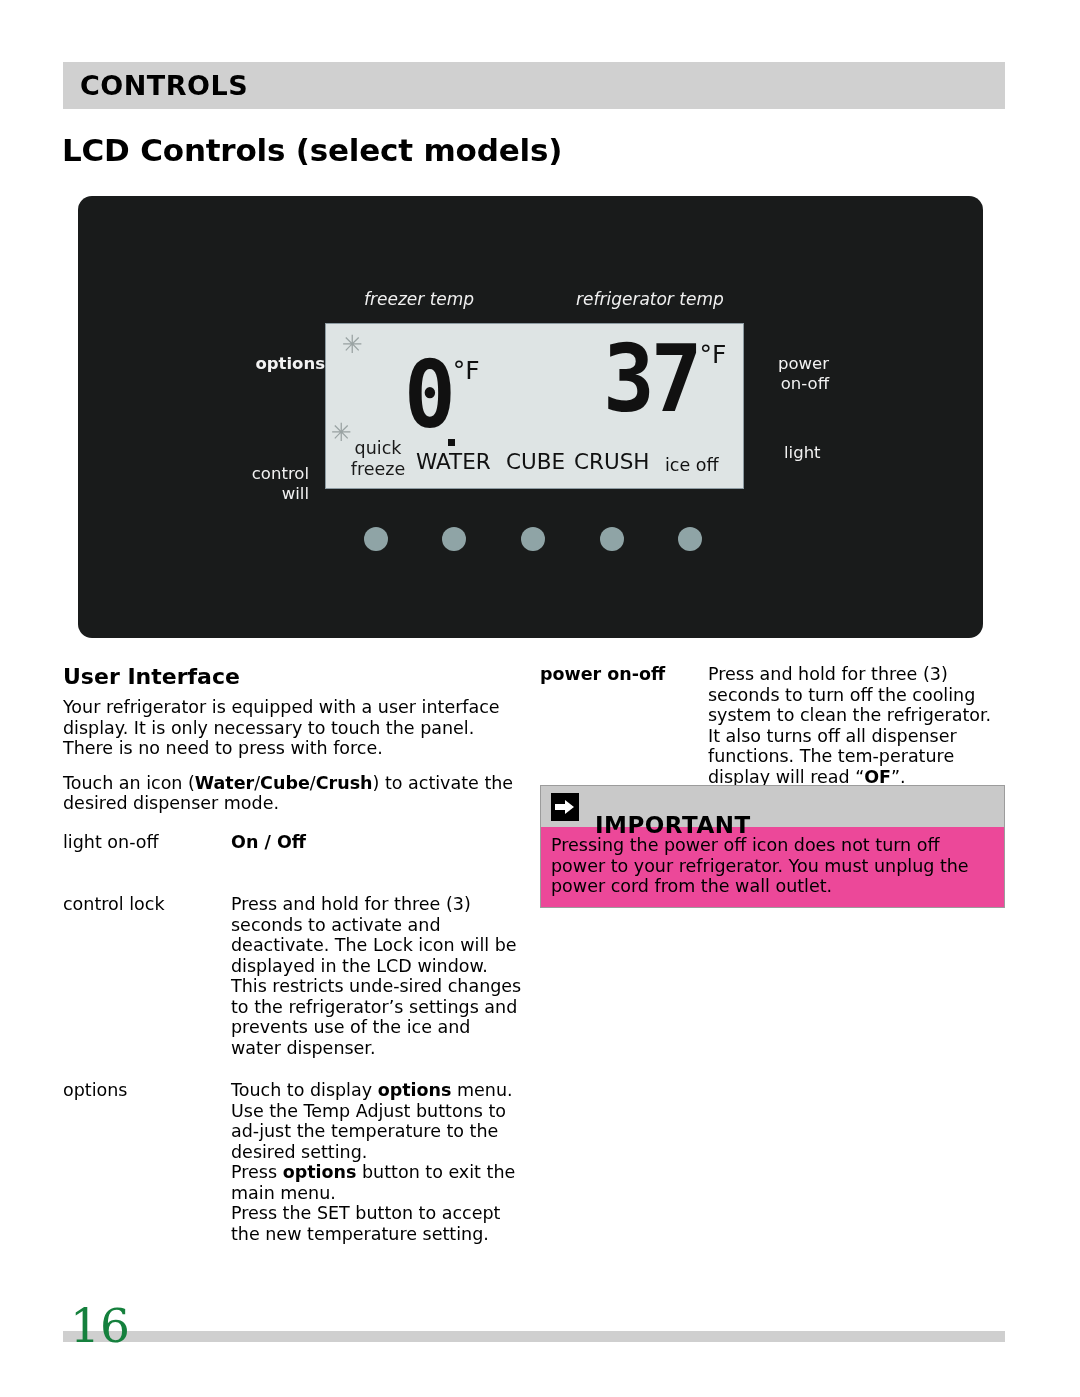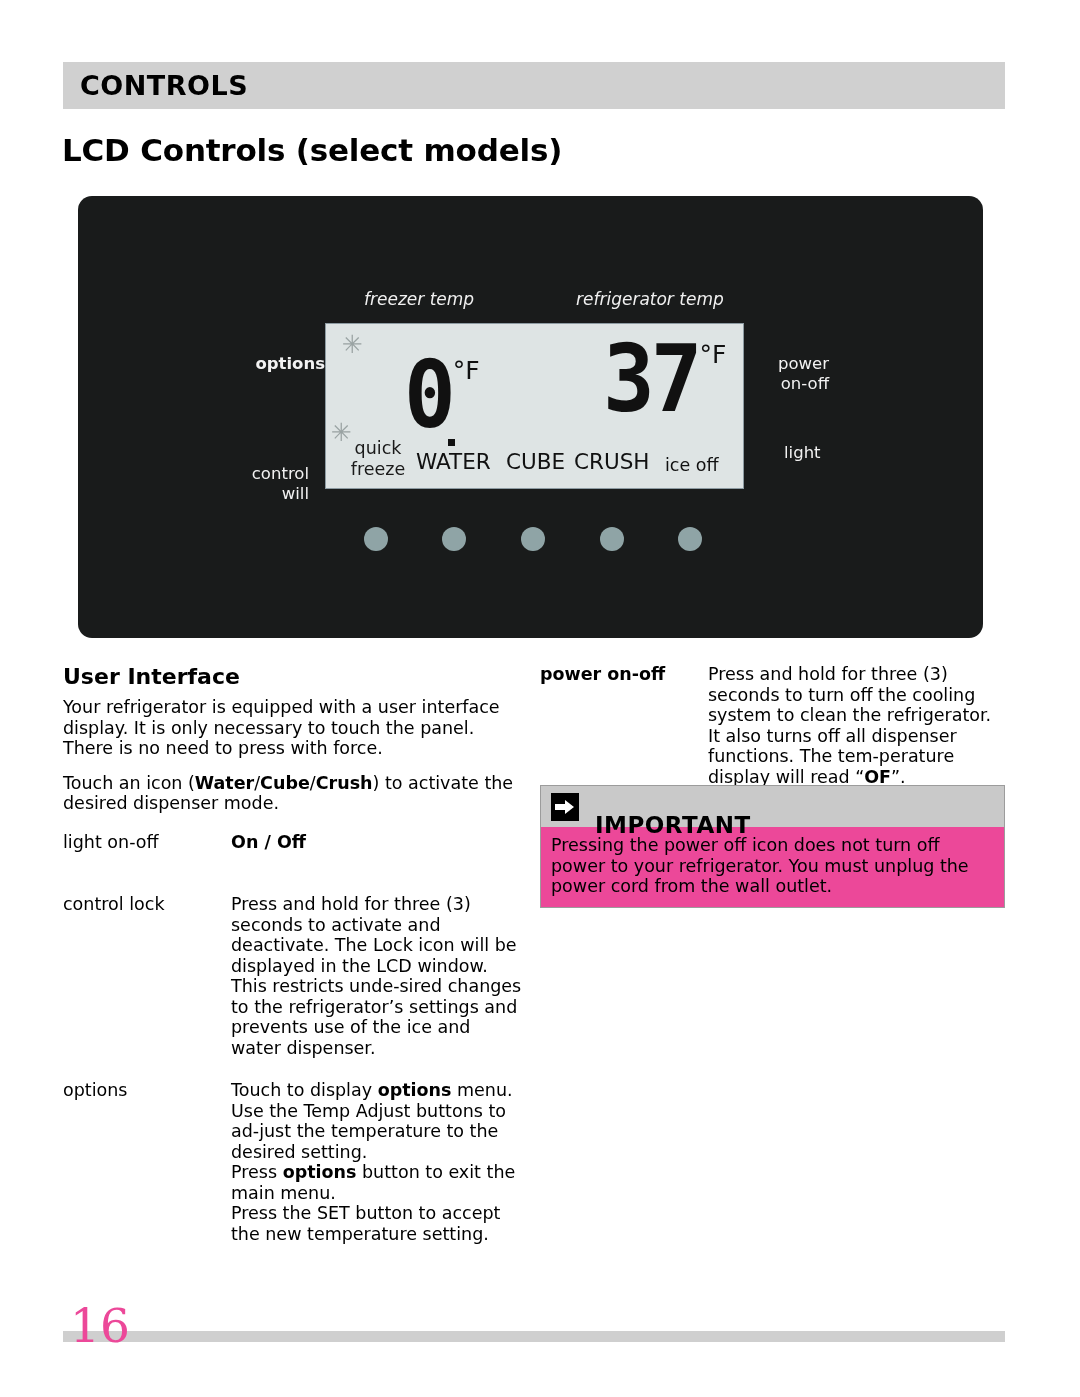--- a/index.html
+++ b/index.html
@@ -266,21 +266,21 @@
     height: 11px;
     background: #cfcfcf;
   }
   .page-number {
     position: absolute;
     left: 70px;
     top: 1302px;
     font-family: "DejaVu Serif", "Liberation Serif", serif;
     font-size: 47px;
     line-height: 47px;
-    color: #ec4899;
+    color: #15803d;
   }
 </style>
 </head>
 <body>
 
 <div class="section-bar"></div>
 <div class="section-bar-title">CONTROLS</div>
 
 <div class="page-title">LCD Controls (select models)</div>
 

